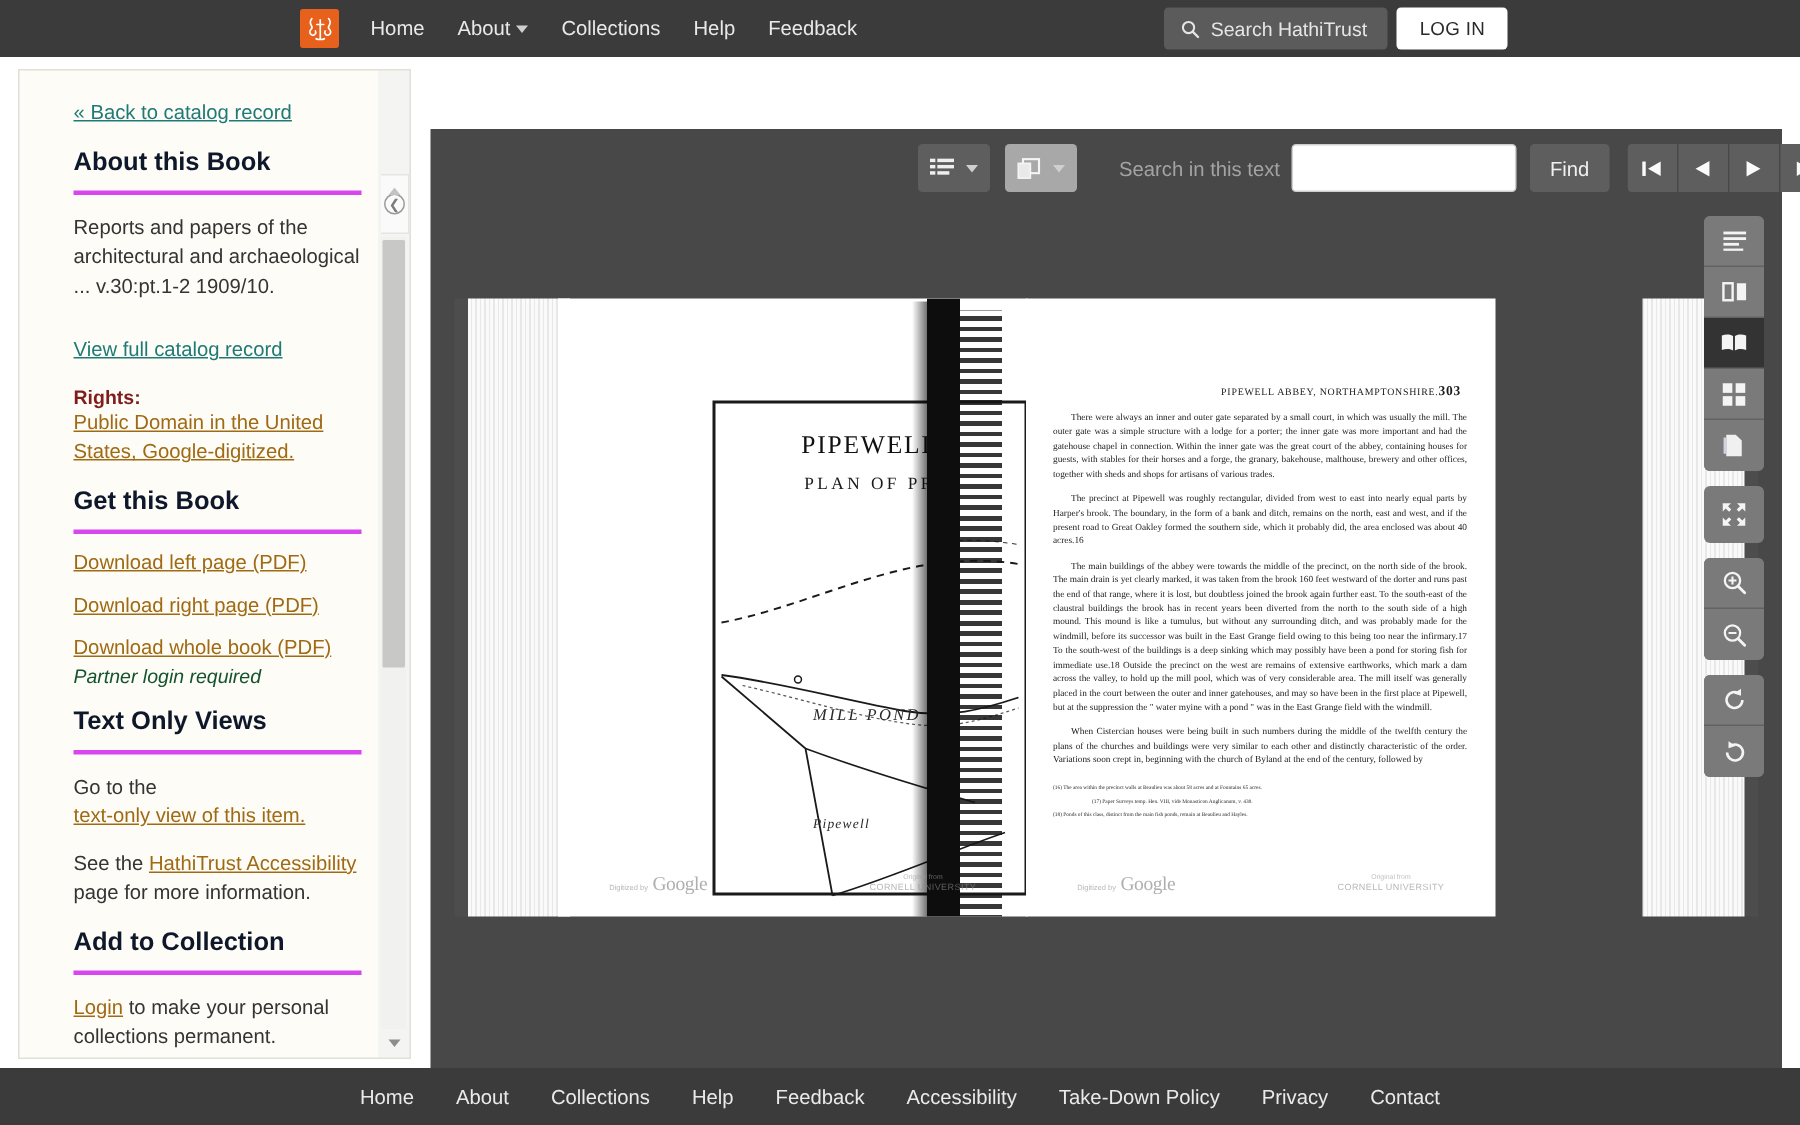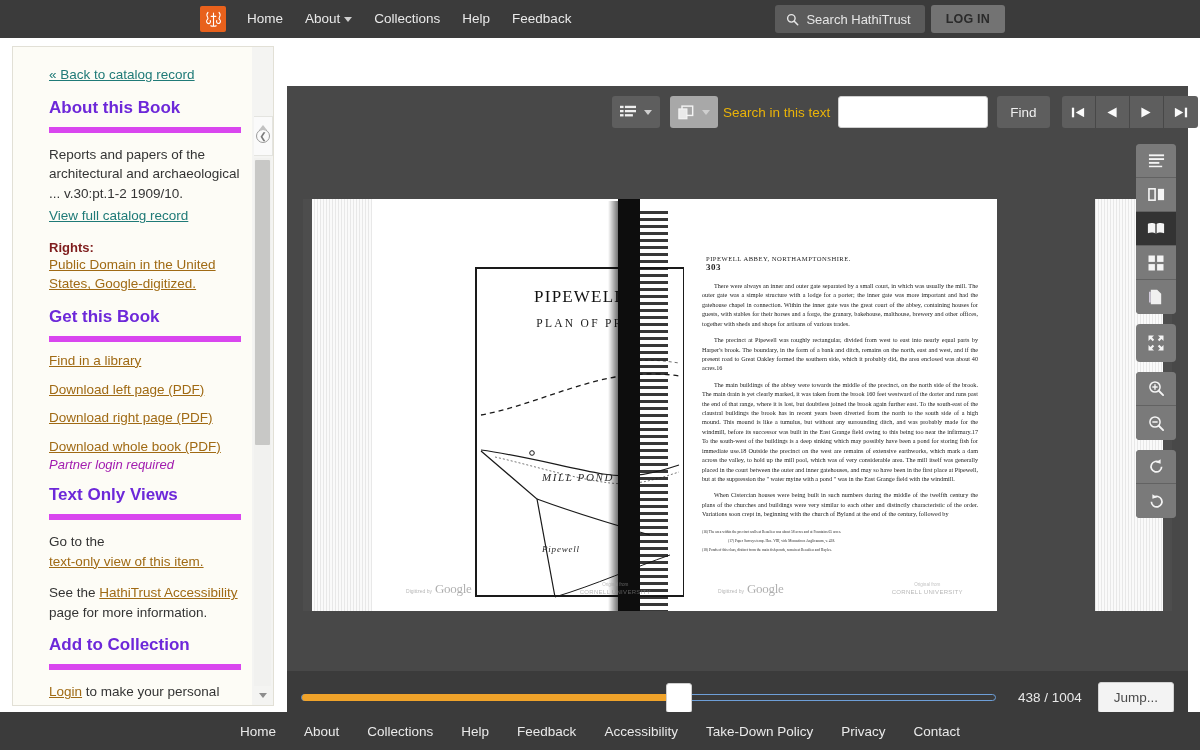--- a/index.html
+++ b/index.html
@@ -32,47 +32,47 @@
     border-left: 4px solid transparent; border-right: 4px solid transparent;
     border-top: 5px solid #cfcfcf; vertical-align: middle;
   }
   .nav-right { position: absolute; right: 195px; top: 5px; display: flex; gap: 6px; align-items: center; }
   .search-ht {
     background: #5b5b5b; color: #e6e6e6; border: none; border-radius: 3px;
     height: 28px; padding: 0 14px 0 11px; font-size: 13px; cursor: pointer;
     display: flex; align-items: center; gap: 7px; font-family: inherit;
   }
   .login-btn {
-    background: #737373; color: #2a2a2a; border: none; border-radius: 3px;
-    height: 28px; padding: 0 15px; font-size: 12.5px; font-weight: 700;
+    background: #ffffff; color: #2a2a2a; border: none; border-radius: 3px;
+    height: 28px; padding: 0 15px; font-size: 12.5px; font-weight: 400;
     cursor: pointer; font-family: inherit; letter-spacing: .2px;
   }
 
   
   .page-body { position: absolute; top: 38px; left: 0; width: 1200px; height: 674px; background: #fff; }
 
   .sidebar {
     position: absolute; left: 12px; top: 8px; width: 252px; height: 660px;
     background: #fdfcf6; border: 1px solid #e2e0d6; border-right: none;
     overflow: hidden;
   }
   .sb-content { padding: 18px 22px 0 36px; width: 250px; }
   .sb-link {
     color: #1f7a77; text-decoration: underline; font-size: 13.5px;
     display: block; cursor: pointer; line-height: 1.45;
   }
   .sb-link.amber { color: #a06a14; }
   .sb-h {
-    font-size: 17px; font-weight: bold; color: #6d28d9;
-    margin: 13px 0 0 0; padding-bottom: 9px; border-bottom: 6px solid #d946ef;
+    font-size: 17px; font-weight: bold; color: #0f172a;
+    margin: 13px 0 0 0; padding-bottom: 9px; border-bottom: 3px solid #d946ef;
   }
   .sb-p { font-size: 13.5px; color: #343434; line-height: 1.45; margin-top: 12px; }
   .sb-sub { font-size: 13px; font-weight: bold; color: #7f1d1d; margin-top: 14px; }
-  .sb-italic { font-style: italic; color: #a21caf; font-size: 13px; margin-top: 1px; }
-  .sb-gap { margin-top: 3px; }
+  .sb-italic { font-style: italic; color: #14532d; font-size: 13px; margin-top: 1px; }
+  .sb-gap { margin-top: 23px; }
   .sb-list .sb-link { margin-top: 9px; }
 
   
   .sb-rail {
     position: absolute; left: 252px; top: 8px; width: 22px; height: 660px;
     background: #f4f4f2; border: 1px solid #e2e0d6; border-left: none;
   }
   .collapse-btn {
     position: absolute; left: 254px; top: 78px; width: 19px; height: 40px;
     background: #fafafa; border: 1px solid #e4e4e0; border-left: none;
@@ -102,21 +102,21 @@
   }
   .toolbar { position: absolute; left: 0; top: 0; width: 901px; height: 52px; }
   .tb-inner { position: absolute; left: 325px; top: 10px; display: flex; align-items: center; gap: 0; }
   .tb-btn {
     background: #5e5e5e; border: none; border-radius: 3px; height: 32px;
     min-width: 47px; color: #efefef; cursor: pointer; font-family: inherit; font-size: 13px;
     display: flex; align-items: center; justify-content: center; gap: 4px; padding: 0 8px;
   }
   .tb-btn.light { background: #a8a8a8; }
   .tb-btn.light svg { fill: #f2f2f2; }
-  .tb-label { color: #eab308; font-size: 13.5px; margin: 0 8px 0 5px; white-space: nowrap; }
+  .tb-label { color: #a3a3a3; font-size: 13.5px; margin: 0 8px 0 28px; white-space: nowrap; }
   .tb-input {
     width: 150px; height: 32px; border: 1px solid #cfcfcf; border-radius: 3px;
     background: #fff; font-size: 13px; padding: 0 7px; font-family: inherit; outline: none;
   }
   .find-btn {
     background: #5e5e5e; color: #f0f0f0; border: none; border-radius: 3px;
     height: 32px; padding: 0 13px; margin-left: 9px; font-size: 13.5px; cursor: pointer; font-family: inherit;
   }
   .pager { display: flex; margin-left: 12px; border-radius: 3px; overflow: hidden; }
   .pager button {
@@ -173,23 +173,23 @@
     background: repeating-linear-gradient(0deg, rgba(20,20,20,.85) 0 3px, rgba(255,255,255,0) 3px 7px);
   }
   .scan-ghost {
     position: absolute; left: 236px; top: 2px; width: 10px; height: 470px;
     background: linear-gradient(90deg, rgba(0,0,0,0) 0%, rgba(0,0,0,.55) 100%);
   }
 
   
   .txt-page { position: absolute; left: 18px; top: 56px; width: 276px; }
   .run-head {
-    display: flex; justify-content: center; align-items: baseline;
+    display: flex; justify-content: flex-end; align-items: baseline;
     font-family: "Liberation Serif", serif; font-size: 6.6px; letter-spacing: .5px;
-    color: #1c1c1c; margin-bottom: 9px; padding: 0 4px; flex-direction: column;
+    color: #1c1c1c; margin-bottom: 9px; padding: 0 4px;
   }
   .run-head .pg { font-size: 9px; font-weight: bold; }
   .para {
     font-family: "Liberation Serif", serif; font-size: 6.2px; line-height: 1.52;
     color: #1a1a1a; text-align: justify; text-indent: 12px; margin-bottom: 7px;
   }
   .fnote {
     font-family: "Liberation Serif", serif; font-size: 3.6px; line-height: 1.5;
     color: #2a2a2a; text-align: justify; margin-top: 4px;
   }
@@ -287,21 +287,20 @@
       <a class="sb-link">« Back to catalog record</a>
       <div class="sb-h">About this Book</div>
       <div class="sb-p">Reports and papers of the architectural and archaeological ... v.30:pt.1-2 1909/10.</div>
       <div class="sb-gap">
           <a class="sb-link">View full catalog record</a>
         </div>
       <div class="sb-sub">Rights:</div>
       <a class="sb-link amber">Public Domain in the United States, Google-digitized.</a>
       <div class="sb-h">Get this Book</div>
       <div class="sb-list">
-        <a class="sb-link amber">Find in a library</a>
         <a class="sb-link amber">Download left page (PDF)</a>
         <a class="sb-link amber">Download right page (PDF)</a>
         <a class="sb-link amber">Download whole book (PDF)</a>
       </div>
       <div class="sb-italic">Partner login required</div>
       <div class="sb-h">Text Only Views</div>
       <div class="sb-p"><span>Go to the</span><br>
         <a class="sb-link amber" style="display:inline">text-only view of this item.</a></div>
       <div class="sb-p"><span>See the</span>
         <a class="sb-link amber" style="display:inline">HathiTrust Accessibility</a>
@@ -516,29 +515,20 @@
         </button>
         <button class="rail-btn">
           <svg width="17" height="17" viewBox="0 0 18 18">
             <path d="M3.6 9.2 a5.6 5.6 0 1 0 2.1 -4.4" fill="none" stroke="#f4f4f4" stroke-width="1.8"></path>
             <polygon points="4.6,1.2 4.6,6.2 9.6,4.6" fill="#f4f4f4"></polygon>
           </svg>
         </button>
       </div>
     </div>
 
-    <div class="slidebar">
-      <div class="track-wrap">
-        <div class="track"></div>
-        <div class="track-fill"></div>
-        <div class="knob"></div>
-      </div>
-      <span class="counter">438 / 1004</span>
-      <button class="jump-btn">Jump...</button>
-    </div>
   </div>
 </div>
 
 <div class="footer">
   <a class="f-link">Home</a>
   <a class="f-link">About</a>
   <a class="f-link">Collections</a>
   <a class="f-link">Help</a>
   <a class="f-link">Feedback</a>
   <a class="f-link">Accessibility</a>

